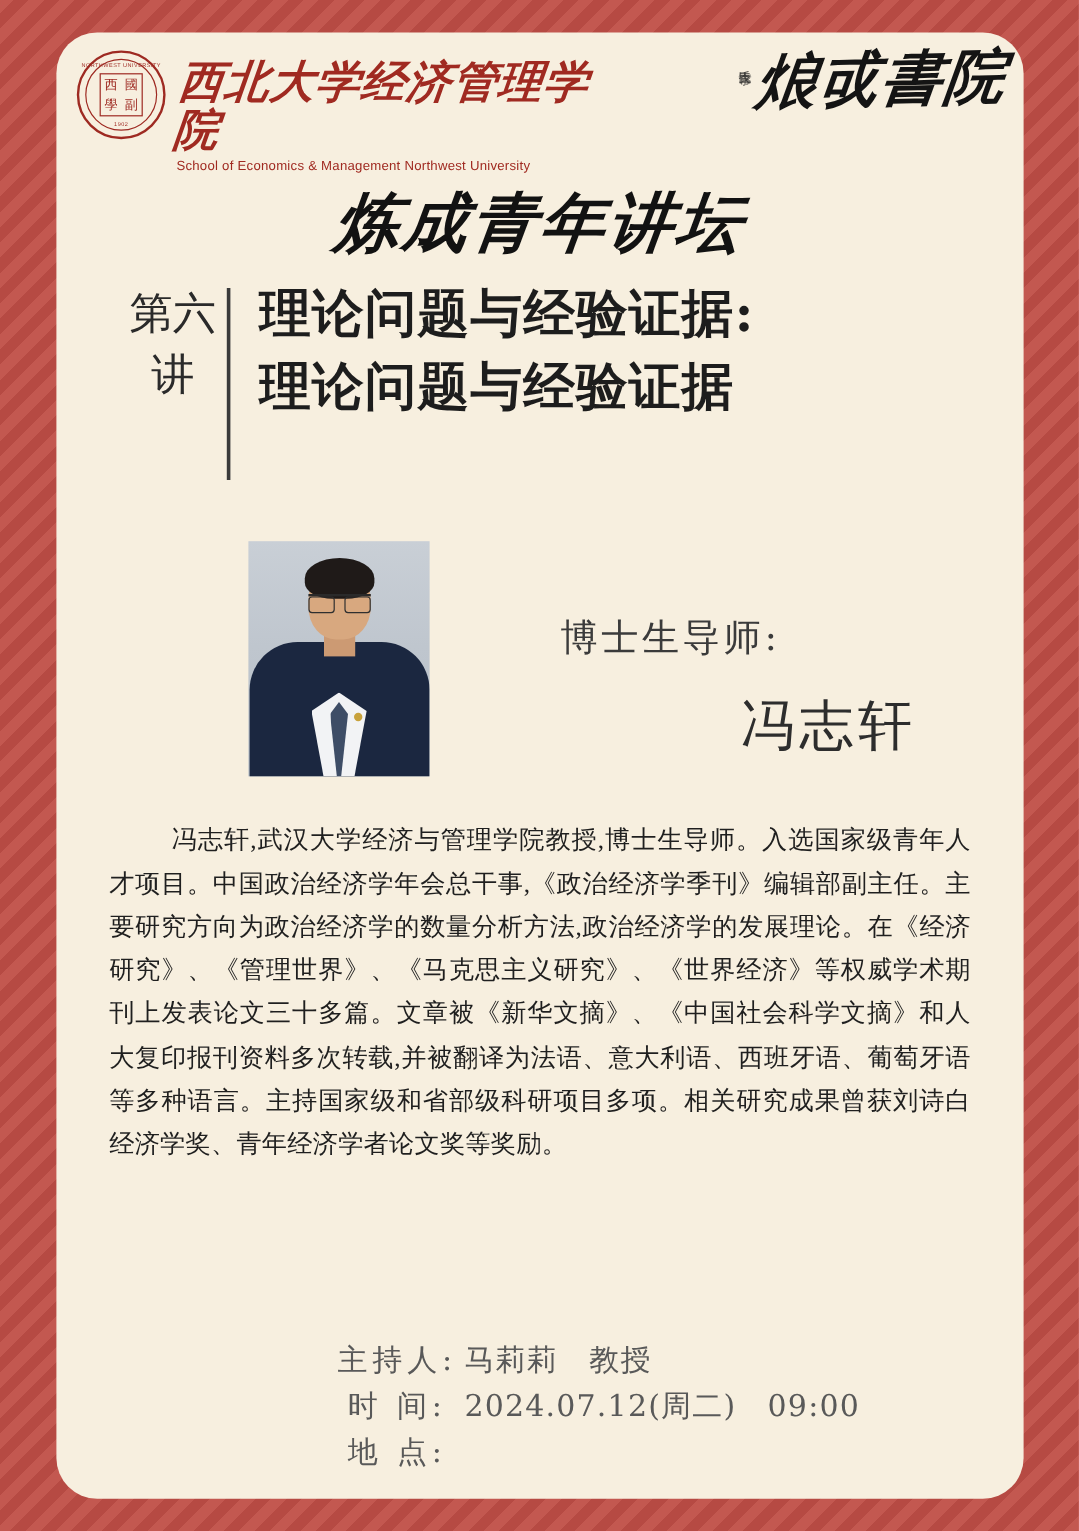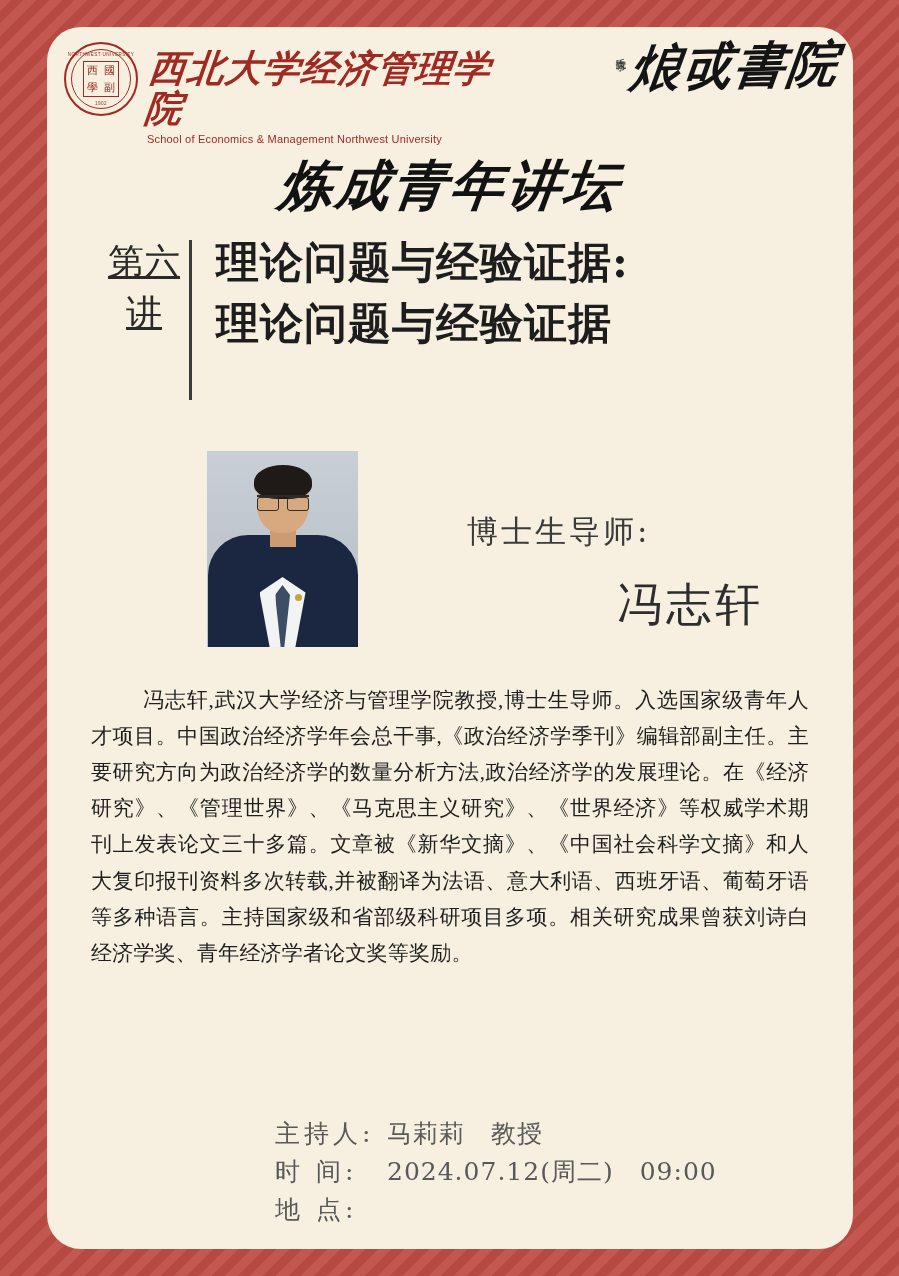--- a/index.html
+++ b/index.html
@@ -171,21 +171,20 @@
   }
   .lecture-no {
     width: 74px;
     text-align: center;
     font-family: "DejaVu Serif", serif;
     font-size: 36px;
     color: #2a2a2a;
     line-height: 1.42;
     letter-spacing: 0;
     padding-top: 4px;
-    text-decoration: underline;
   }
   .divider-v {
     width: 3px;
     height: 160px;
     background: #3a3a3a;
     margin: 8px 24px 0 8px;
   }
   .topic {
     flex: 1;
     font-family: "DejaVu Serif", serif;
@@ -325,20 +324,21 @@
   
   .footer {
     position: absolute;
     bottom: 20px;
     left: 0;
     width: 100%;
     font-family: "DejaVu Serif", serif;
     color: #595959;
     font-size: 25px;
     line-height: 1.52;
+    text-align: center;
   }
   .f-row {
     display: flex;
     justify-content: flex-start;
     padding-left: 228px;
   }
   .f-label {
     width: 112px;
     letter-spacing: 4px;
   }

